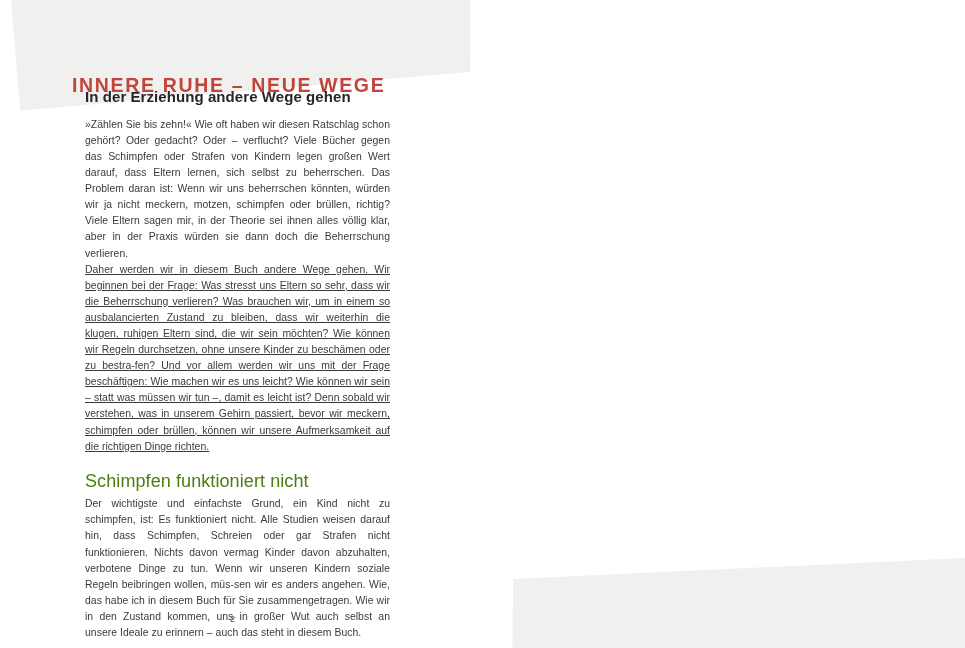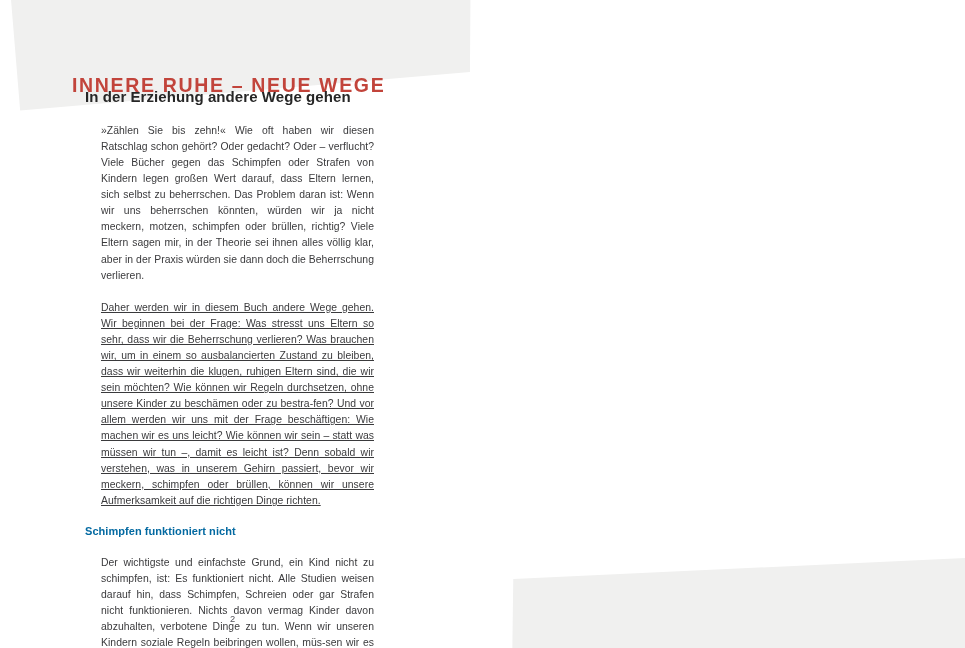--- a/index.html
+++ b/index.html
@@ -77,29 +77,29 @@
     margin: 0 0 10px 0;
     font-size: 15px;
     font-weight: bold;
     color: #262626;
     letter-spacing: 0.005em;
     line-height: 1.25;
   }
 
   .sec-head {
     margin: 15px 0 4px 0;
-    font-size: 11px;
-    font-weight: bold;
-    color: #0369a1;
+    font-size: 18px;
+    font-weight: normal;
+    color: #4d7c0f;
     letter-spacing: 0.005em;
     line-height: 1.25;
   }
 
   .body-text {
-    margin: 16px;
+    margin: 0;
     font-size: 10.4px;
     line-height: 16.1px;
     color: #3a3a3c;
     text-align: justify;
     text-justify: inter-word;
     hyphens: manual;
     letter-spacing: 0.004em;
   }
   .body-text + .body-text { margin-top: 0; text-decoration: underline; }
 

